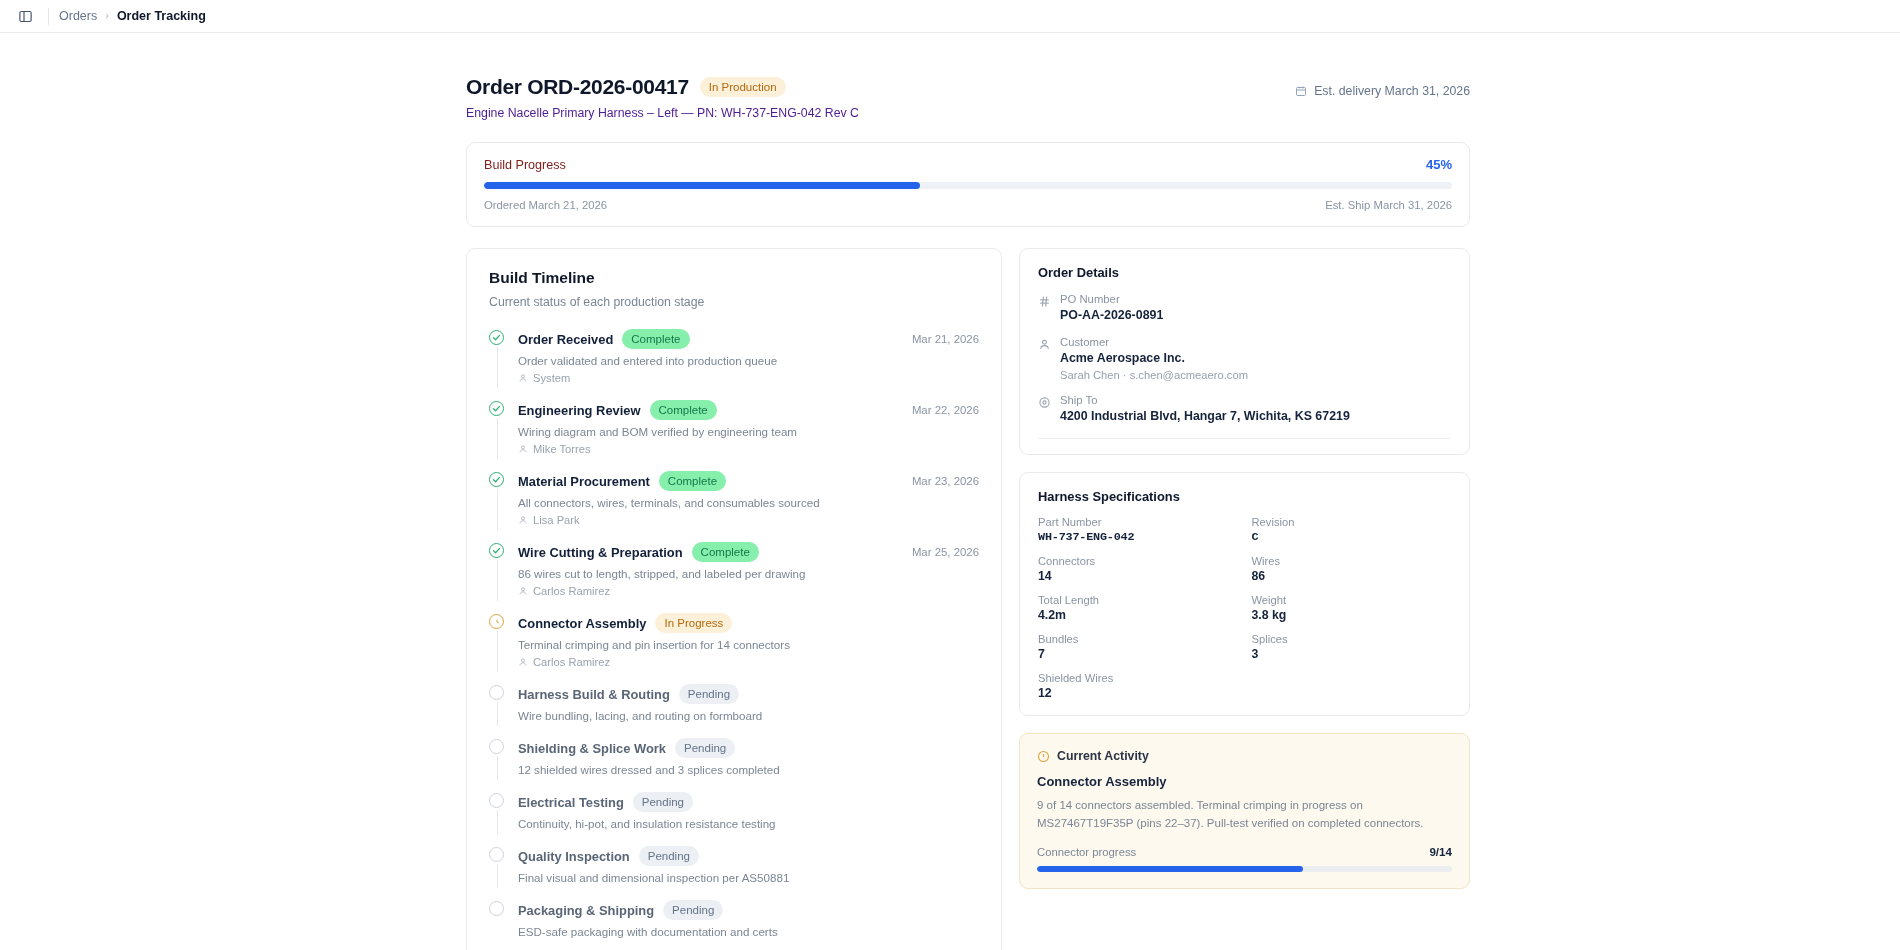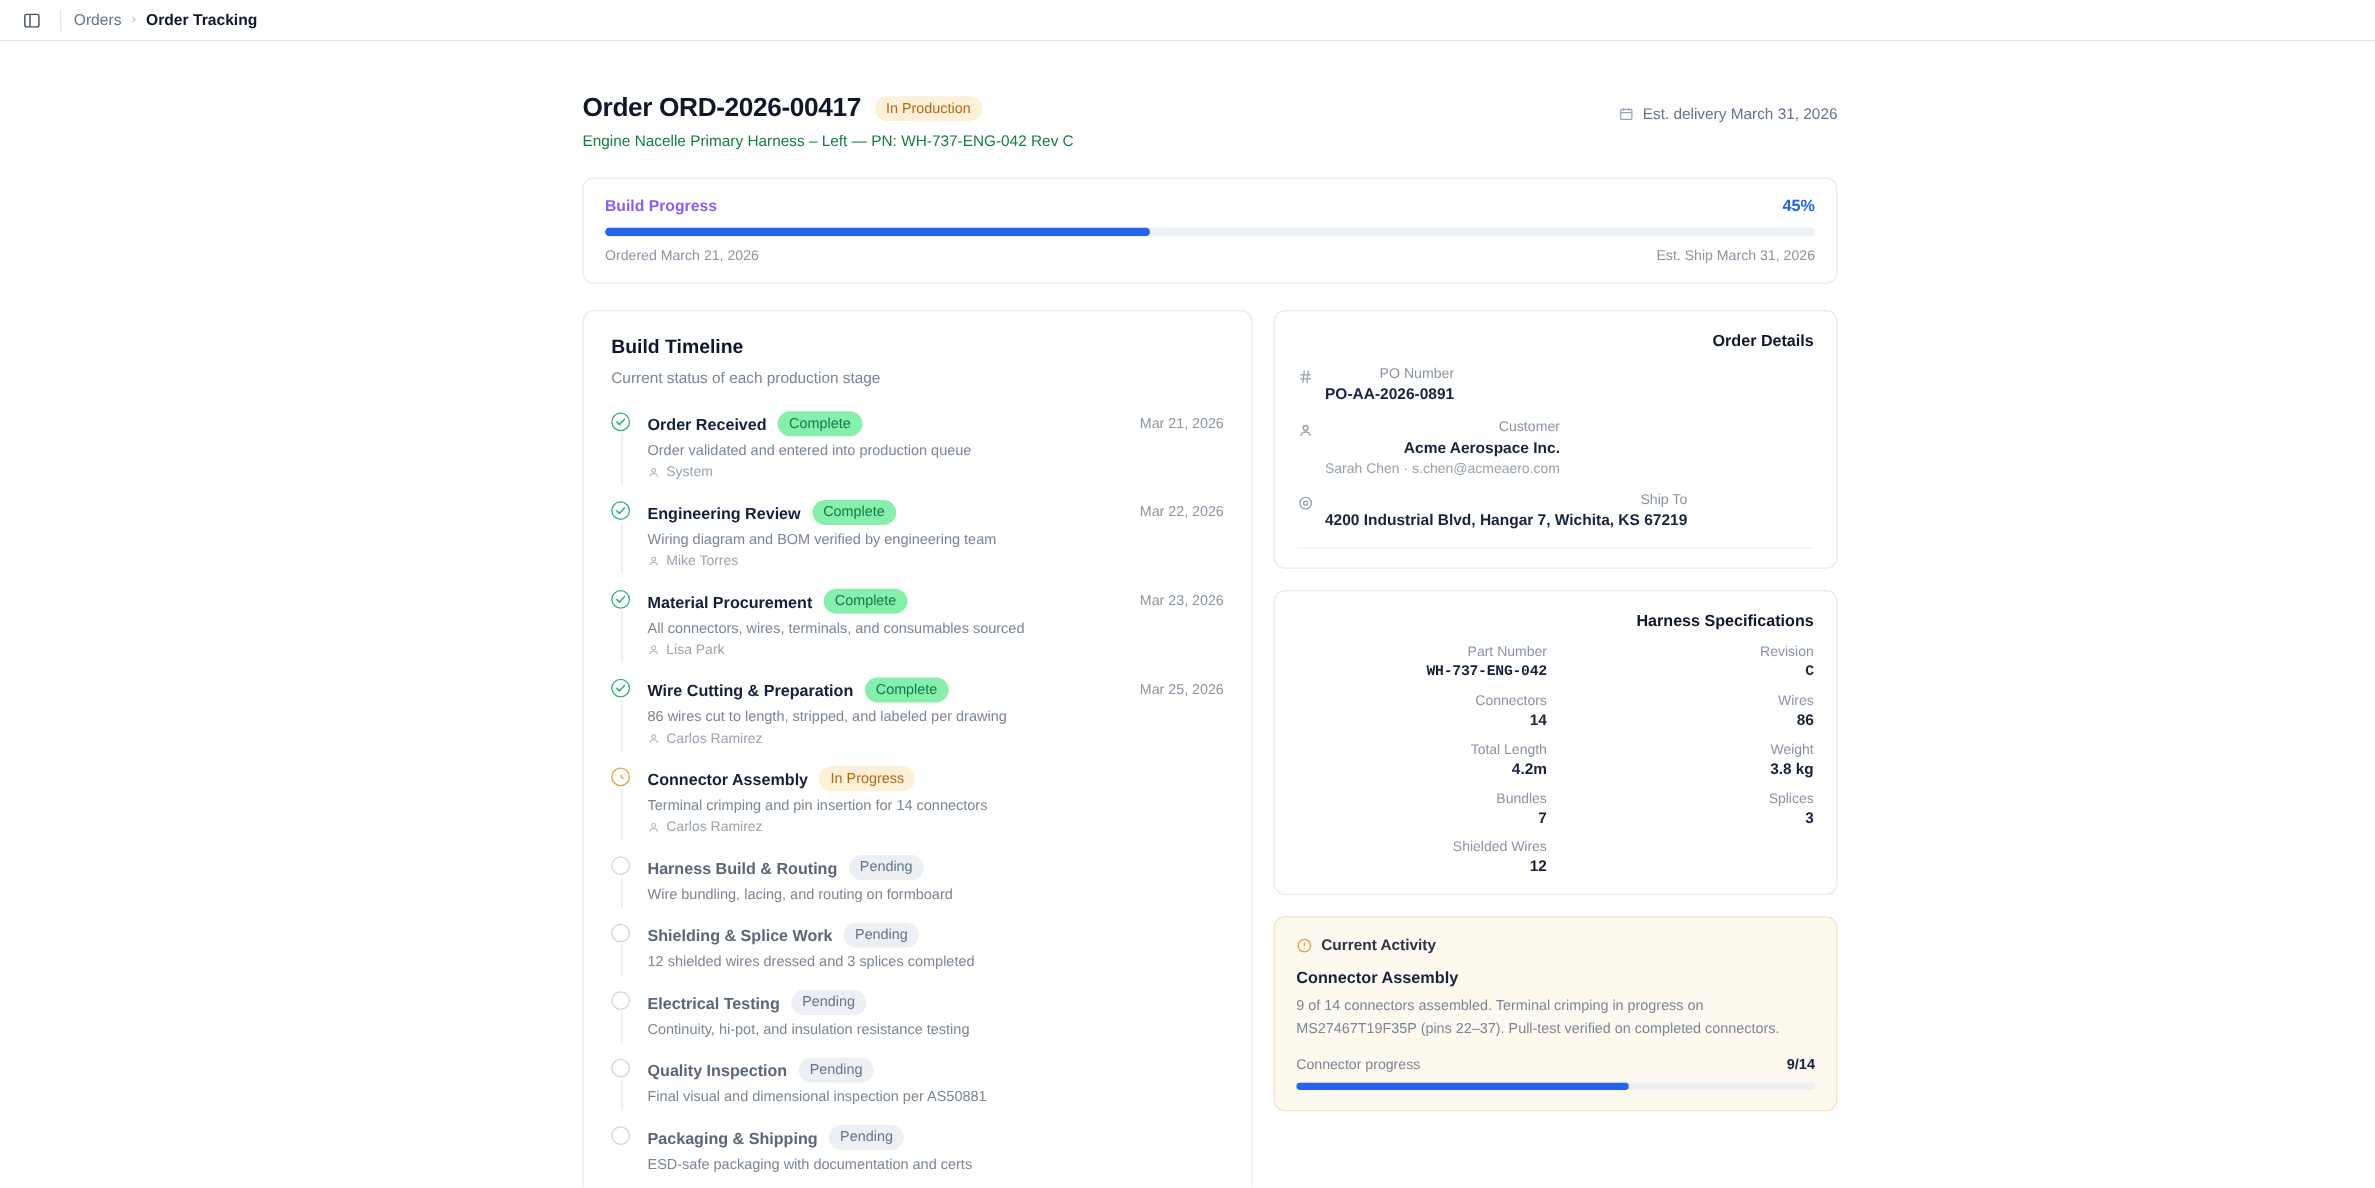--- a/index.html
+++ b/index.html
@@ -41,37 +41,37 @@
   .order-title { font-size: 21px; font-weight: 700; letter-spacing: -0.3px; color: #0f172a; }
   .pill {
     display: inline-flex; align-items: center;
     height: 20px; padding: 0 9px;
     border-radius: 999px;
     font-size: 11.5px; font-weight: 500; white-space: nowrap;
   }
   .pill-amber { background: #fdf0d9; color: #b4690e; }
   .pill-green { background: #86efac; color: #127a49; }
   .pill-grey  { background: #eceff3; color: #64748b; }
-  .order-sub { margin-top: 7px; font-size: 12.3px; color: #15803d; }
+  .order-sub { margin-top: 7px; font-size: 12.3px; color: #4c1d95; }
   .est-delivery {
     position: absolute; right: 0; top: 51px;
     display: flex; align-items: center; gap: 7px;
     font-size: 12.3px; color: #64748b;
   }
 
   
   .card {
     background: #fff;
     border: 1px solid #e8eaee;
     border-radius: 9px;
   }
 
   .progress-card { margin-top: 22px; padding: 14px 17px 15px; }
   .progress-top { display: flex; align-items: baseline; justify-content: space-between; }
-  .progress-label { font-size: 12.6px; font-weight: 700; color: #8b5cf6; }
+  .progress-label { font-size: 12.6px; font-weight: 400; color: #7f1d1d; }
   .progress-pct { font-size: 13px; font-weight: 700; color: #2563eb; }
   .bar-track { margin-top: 10px; height: 7px; border-radius: 99px; background: #eef1f6; overflow: hidden; }
   .bar-fill { height: 100%; border-radius: 99px; background: #2563eb; }
   .progress-foot {
     margin-top: 10px; display: flex; justify-content: space-between;
     font-size: 11.3px; color: #8a94a3; align-items: flex-end;
   }
 
   
   .body-grid {
@@ -110,21 +110,21 @@
   .tl-body { flex: 1; padding-left: 5px; }
   .tl-head { display: flex; align-items: center; gap: 9px; }
   .tl-name { font-size: 12.9px; font-weight: 700; color: #12203a; }
   .tl-name.muted { color: #5a6676; font-weight: 600; }
   .tl-date { margin-left: auto; font-size: 11.4px; color: #8a94a3; white-space: nowrap; }
   .tl-desc { margin-top: 5px; font-size: 11.6px; color: #7b8694; }
   .tl-owner { margin-top: 5px; display: flex; align-items: center; gap: 5px; font-size: 11.2px; color: #9aa3b1; }
 
   
   .right-col { display: flex; flex-direction: column; gap: 17px; }
-  .panel { padding: 16px 18px 15px; text-align: right; }
+  .panel { padding: 16px 18px 15px; }
   .panel-title { font-size: 12.9px; font-weight: 700; color: #0f172a; }
 
   .detail-row { margin-top: 13px; display: flex; gap: 9px; }
   .detail-ico { width: 13px; flex: 0 0 13px; margin-top: 2px; color: #9aa3b1; }
   .detail-label { font-size: 11.3px; color: #8a94a3; }
   .detail-value { margin-top: 2px; font-size: 12.4px; font-weight: 600; color: #16233c; line-height: 1.32; }
   .detail-meta { margin-top: 2px; font-size: 11.2px; color: #97a0ae; }
 
   .panel-divider { margin: 14px 0 0; height: 1px; background: #edeff3; }
   .pay-row { margin-top: 12px; display: flex; align-items: center; justify-content: space-between; }

